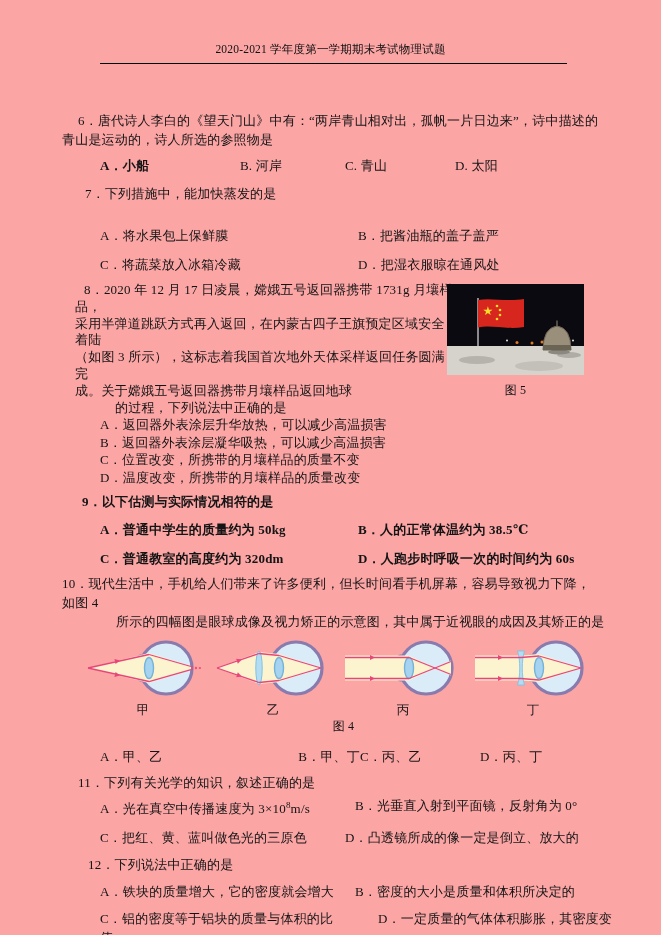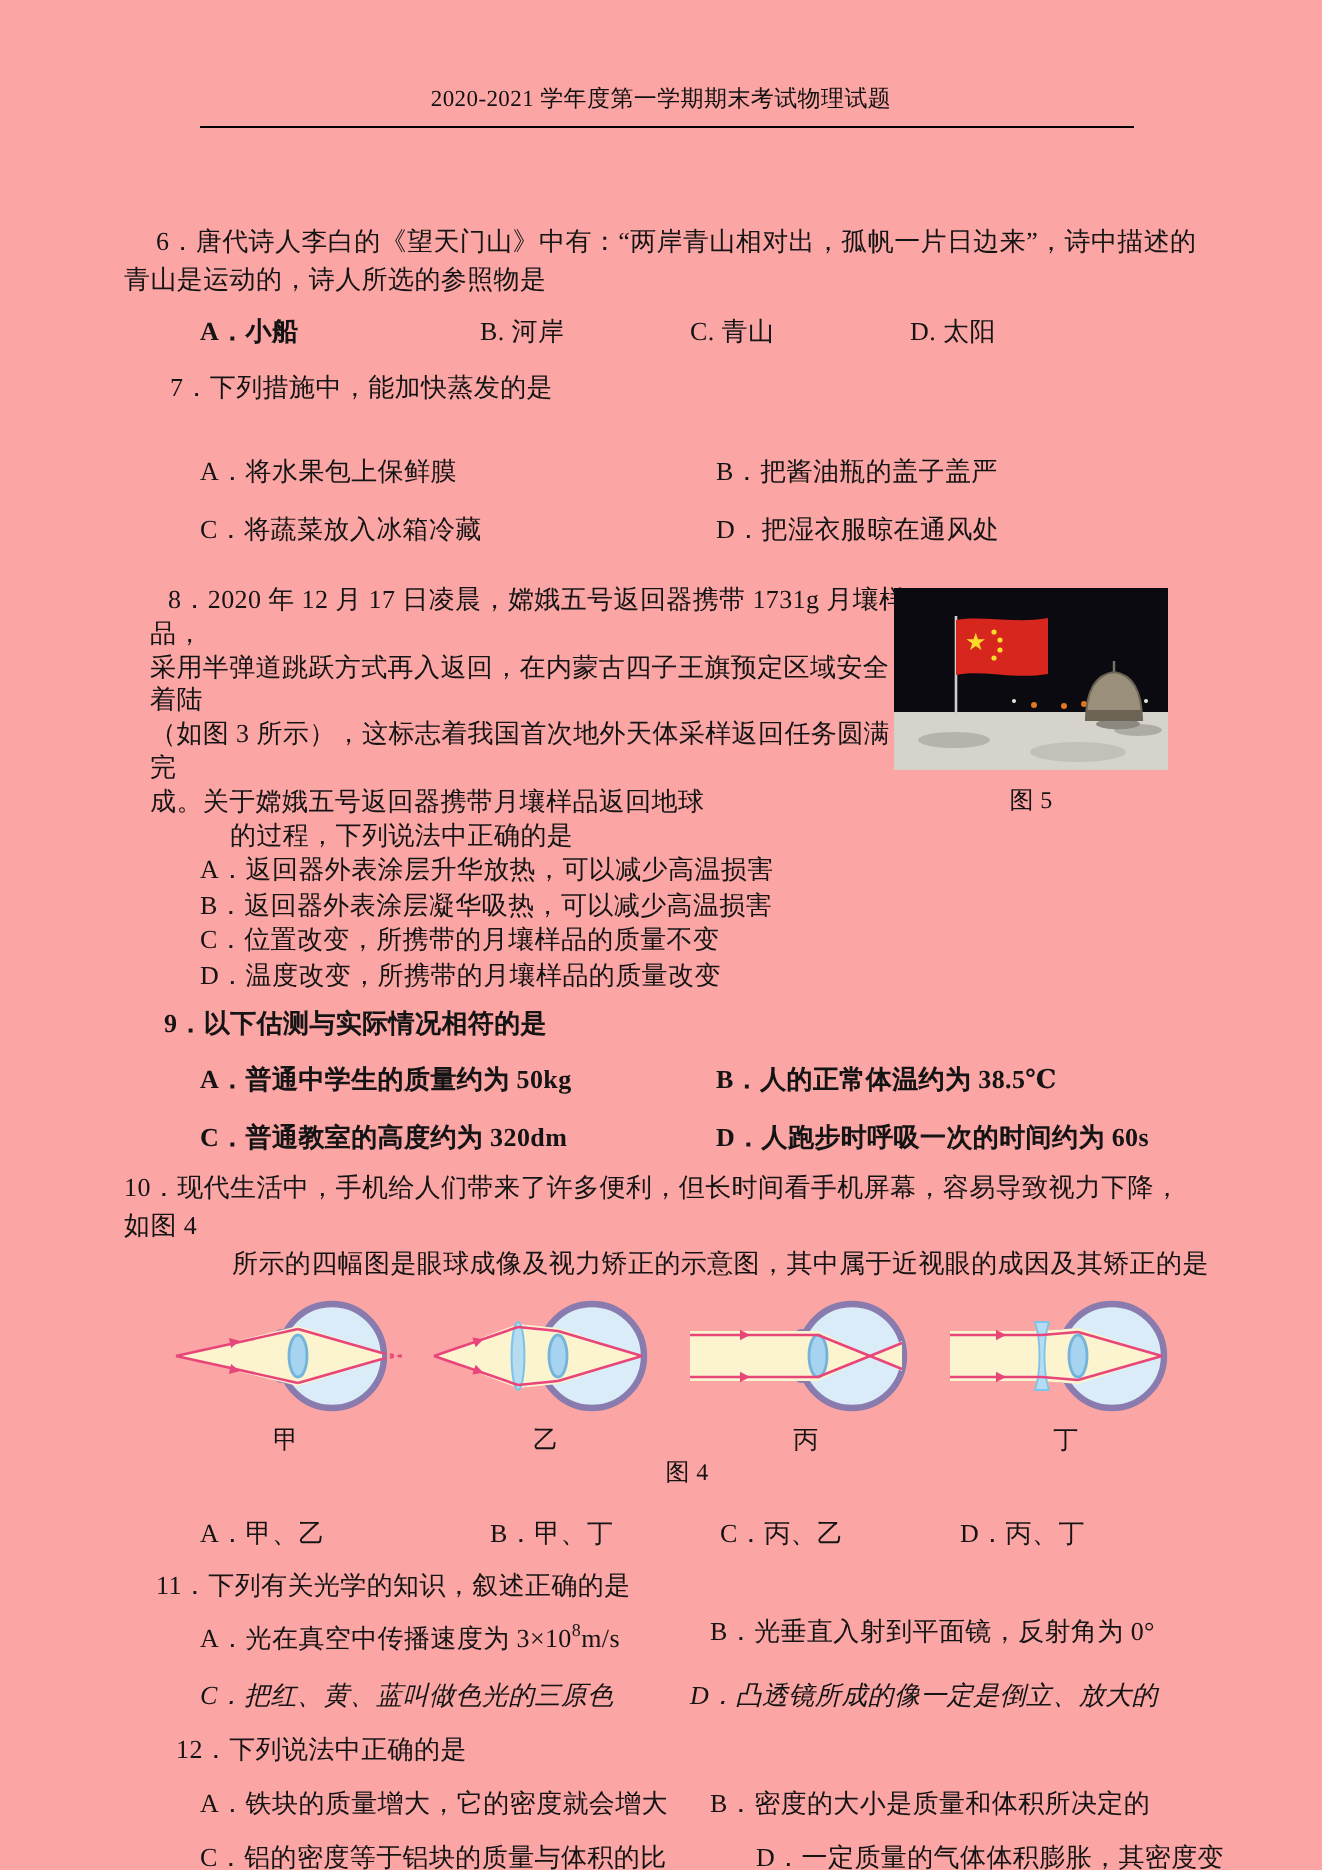--- a/index.html
+++ b/index.html
@@ -13,32 +13,32 @@
   .content{padding:47px 36px 0 62px;}
   .ln{line-height:19px;}
   .optrow{display:flex;margin-left:38px;}
   .optrow .c1{width:140px;font-weight:bold;}
   .optrow .c2{width:105px;}
   .optrow .c3{width:110px;}
   .optgrid{display:flex;margin-left:38px;line-height:19px;}
   .optgrid .o1{width:258px;}
   .optgrid .o1n{width:245px;}
   .optgrid .o1m{width:255px;}
-  .q8wrap{position:relative;margin-top:18px;}
+  .q8wrap{position:relative;margin-top:8px;}
   .q8wrap p{margin:0;line-height:16.8px;width:382px;}
   .q8opt{margin-left:38px !important;line-height:17.4px !important;}
   .fig3{position:absolute;left:385px;top:2px;width:137px;text-align:center;}
   .figcap{font-size:12px;margin-top:3px;}
   .eyerow{display:flex;margin-left:20px;margin-top:6px;}
   .eyecol{margin-right:8px;text-align:center;}
   .eyecol .lbl{font-size:12.5px;line-height:14px;}
   .fig4cap{text-align:center;width:563px;font-size:12px;margin-top:1px;}
   .q10row{display:flex;margin-left:38px;margin-top:12px;line-height:19px;}
   .q10row .d1{width:145px;}
-  .q10row .d2{width:115px;}
+  .q10row .d2{width:115px;text-align:right;}
   .q10row .d3{width:120px;}
   p{margin:0;}
   .hidden-defs{position:absolute;width:0;height:0;overflow:hidden;}
 </style>
 </head>
 <body>
 
 <div class="page">
 
   <svg class="hidden-defs" aria-hidden="true">
@@ -226,21 +226,21 @@
         <span>D．丙、丁</span>
       </div>
     </div>
 
     <div style="margin-top:7px;">
       <p class="ln" style="margin-left:16px;">11．下列有关光学的知识，叙述正确的是</p>
       <div class="optgrid" style="margin-top:4px;">
         <span class="o1m"><span>A．光在真空中传播速度为 3×10</span><sup style="font-size:9px;">8</sup><span>m/s</span></span>
         <span>B．光垂直入射到平面镜，反射角为 0°</span>
       </div>
-      <div class="optgrid" style="margin-top:10px;font-style:italic;">
+      <div class="optgrid" style="margin-top:10px;">
         <span class="o1n">C．把红、黄、蓝叫做色光的三原色</span>
         <span>D．凸透镜所成的像一定是倒立、放大的</span>
       </div>
     </div>
 
     <div style="margin-top:8px;">
       <p class="ln" style="margin-left:26px;">12．下列说法中正确的是</p>
       <div class="optgrid" style="margin-top:8px;">
         <span class="o1m">A．铁块的质量增大，它的密度就会增大</span>
         <span>B．密度的大小是质量和体积所决定的</span>

